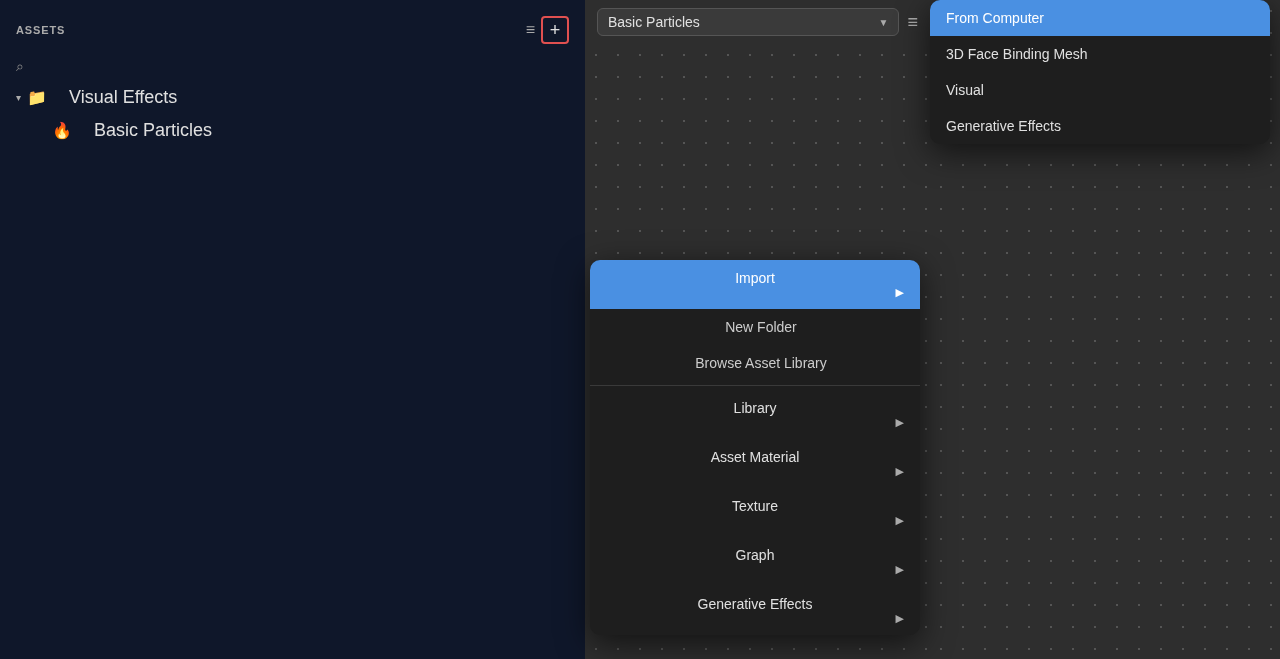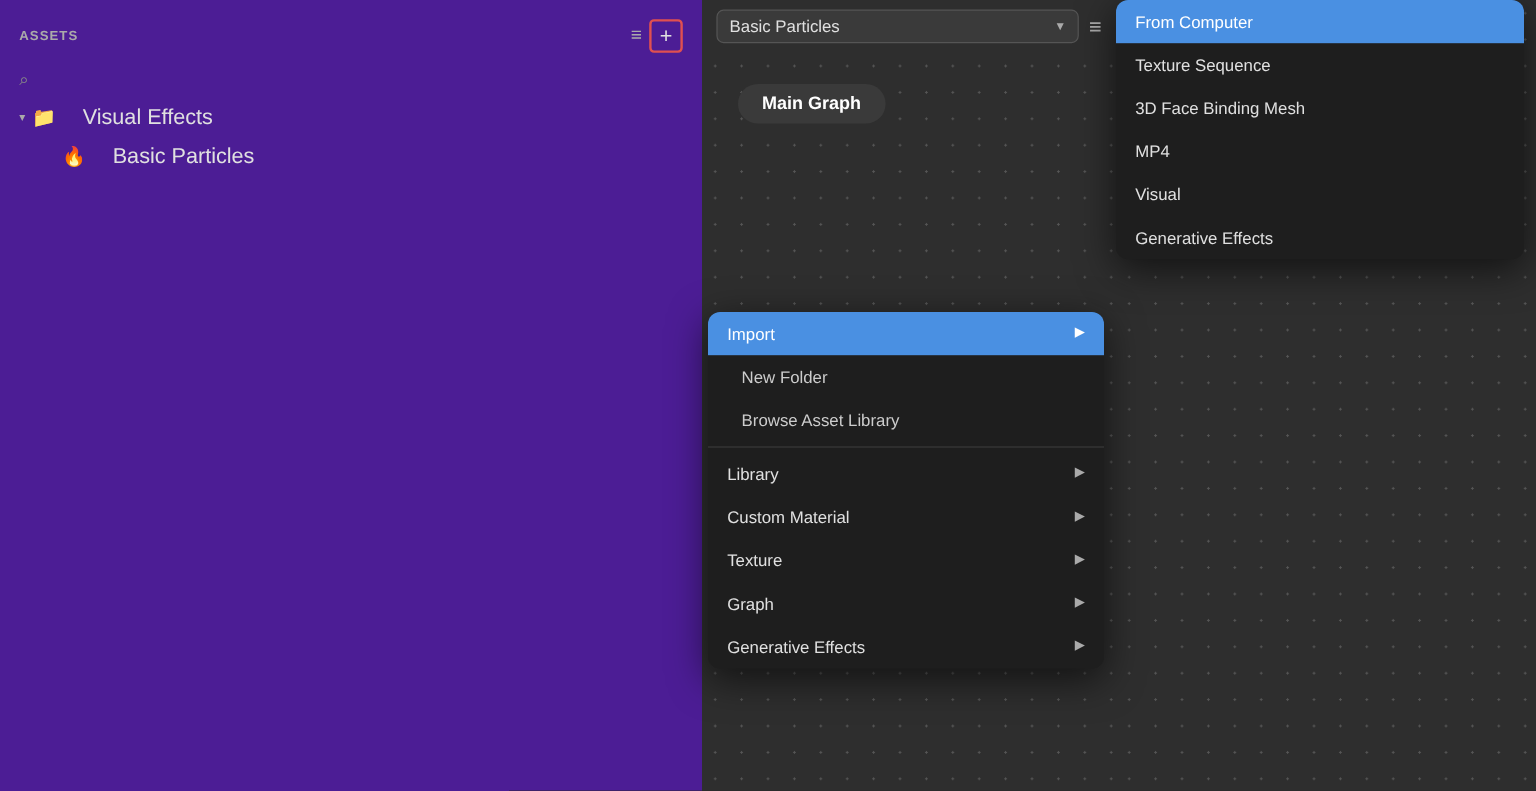--- a/index.html
+++ b/index.html
@@ -14,21 +14,21 @@
       position: relative;
     }
 
     
     .left-panel {
       position: absolute;
       left: 0;
       top: 0;
       width: 585px;
       height: 659px;
-      background: #4c1d95;
+      background: #0f172a;
     }
 
     .assets-header {
       padding: 16px 16px 8px 16px;
       display: flex;
       align-items: center;
       justify-content: space-between;
     }
 
     .assets-title {
@@ -174,26 +174,27 @@
       width: 330px;
       background: #1e1e1e;
       border-radius: 10px;
       box-shadow: 0 8px 32px rgba(0,0,0,0.6);
       overflow: hidden;
       z-index: 100;
     }
 
     .menu-item {
       display: flex;
-      align-items: flex-start;
+      align-items: center;
       padding: 10px 16px;
       cursor: pointer;
       color: #e0e0e0;
       font-size: 14px;
       position: relative;
+      flex-direction: column;
     }
 
     .menu-item.highlighted {
       background: #4a90e2;
       color: #fff;
     }
 
     .menu-item.sub-item {
       padding-left: 28px;
       color: #ccc;
@@ -289,43 +290,40 @@
   <div class="top-bar">
     <div class="preset-dropdown">
       <span>Basic Particles</span>
       <span class="dropdown-chevron">▼</span>
     </div>
     <div class="menu-icon">
       <span>≡</span>
     </div>
   </div>
 
-  <div class="main-graph-node">
-    <span>Main Graph</span>
-  </div>
 </div>
 
 <div class="context-menu">
   <div class="menu-item highlighted">
     <span>Import</span>
     <span class="arrow">▶</span>
   </div>
   <div class="menu-item sub-item">
     <span>New Folder</span>
   </div>
   <div class="menu-item sub-item">
     <span>Browse Asset Library</span>
   </div>
   <div class="menu-divider"></div>
   <div class="menu-item">
     <span>Library</span>
     <span class="arrow">▶</span>
   </div>
   <div class="menu-item">
-    <span>Custom Material</span>
+    <span>Asset Material</span>
     <span class="arrow">▶</span>
   </div>
   <div class="menu-item">
     <span>Texture</span>
     <span class="arrow">▶</span>
   </div>
   <div class="menu-item">
     <span>Graph</span>
     <span class="arrow">▶</span>
   </div>
@@ -333,27 +331,21 @@
     <span>Generative Effects</span>
     <span class="arrow">▶</span>
   </div>
 </div>
 
 <div class="sub-menu">
   <div class="sub-menu-item selected">
     <span>From Computer</span>
   </div>
   <div class="sub-menu-item">
-    <span>Texture Sequence</span>
-  </div>
-  <div class="sub-menu-item">
     <span>3D Face Binding Mesh</span>
-  </div>
-  <div class="sub-menu-item">
-    <span>MP4</span>
   </div>
   <div class="sub-menu-item">
     <span>Visual</span>
   </div>
   <div class="sub-menu-item">
     <span>Generative Effects</span>
   </div>
 </div>
 
 </body></html>

